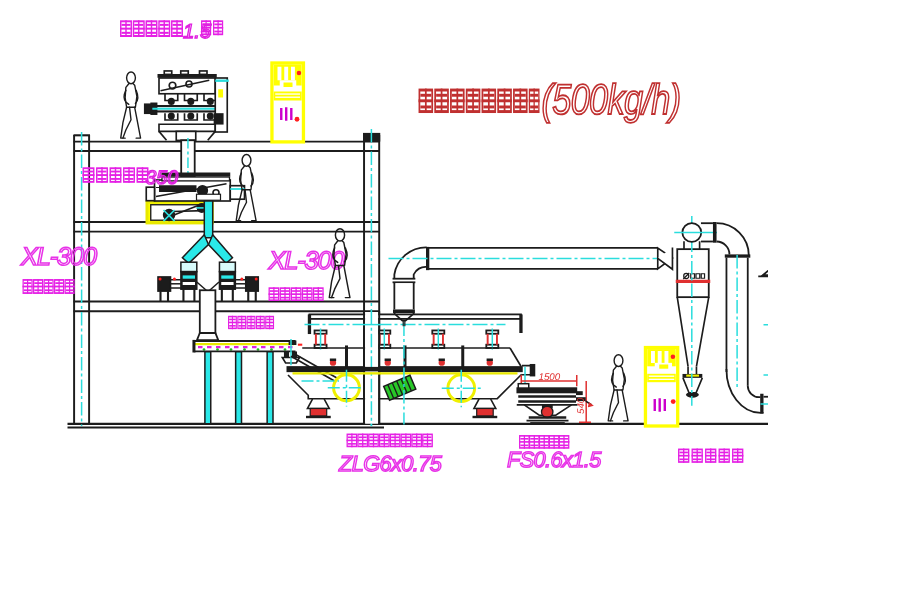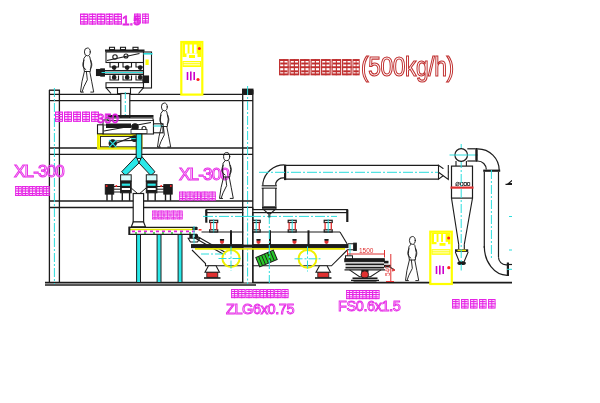--- a/index.html
+++ b/index.html
@@ -1,16 +1,16 @@
 <!DOCTYPE html>
 <html><head>
 <meta charset="utf-8">
 <style>
 html,body{margin:0;padding:0;background:#ffffff;}
-#wrap{width:512px;height:403px;position:relative;overflow:hidden;background:#fff;}
+#wrap{width:512px;height:403px;position:relative;overflow:hidden;background:#fff;font-style:italic;}
 text{font-family:"Liberation Sans",sans-serif;}
 </style>
 </head>
 <body>
 <div id="wrap">
 <svg width="600" height="403" viewBox="0 0 600 403">
 <defs>
 
 <g id="person" fill="none" stroke="#1c1c1c" stroke-width="1.9" stroke-linejoin="round" stroke-linecap="round">
 <ellipse cx="16" cy="9" rx="6" ry="8"></ellipse>

